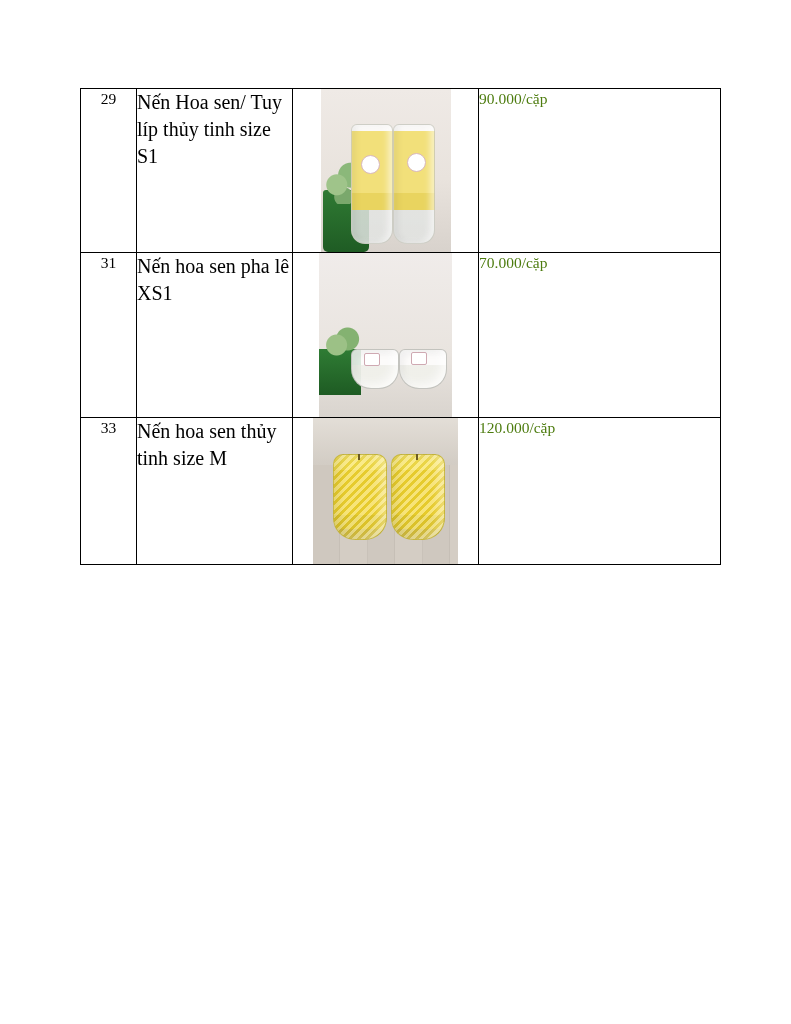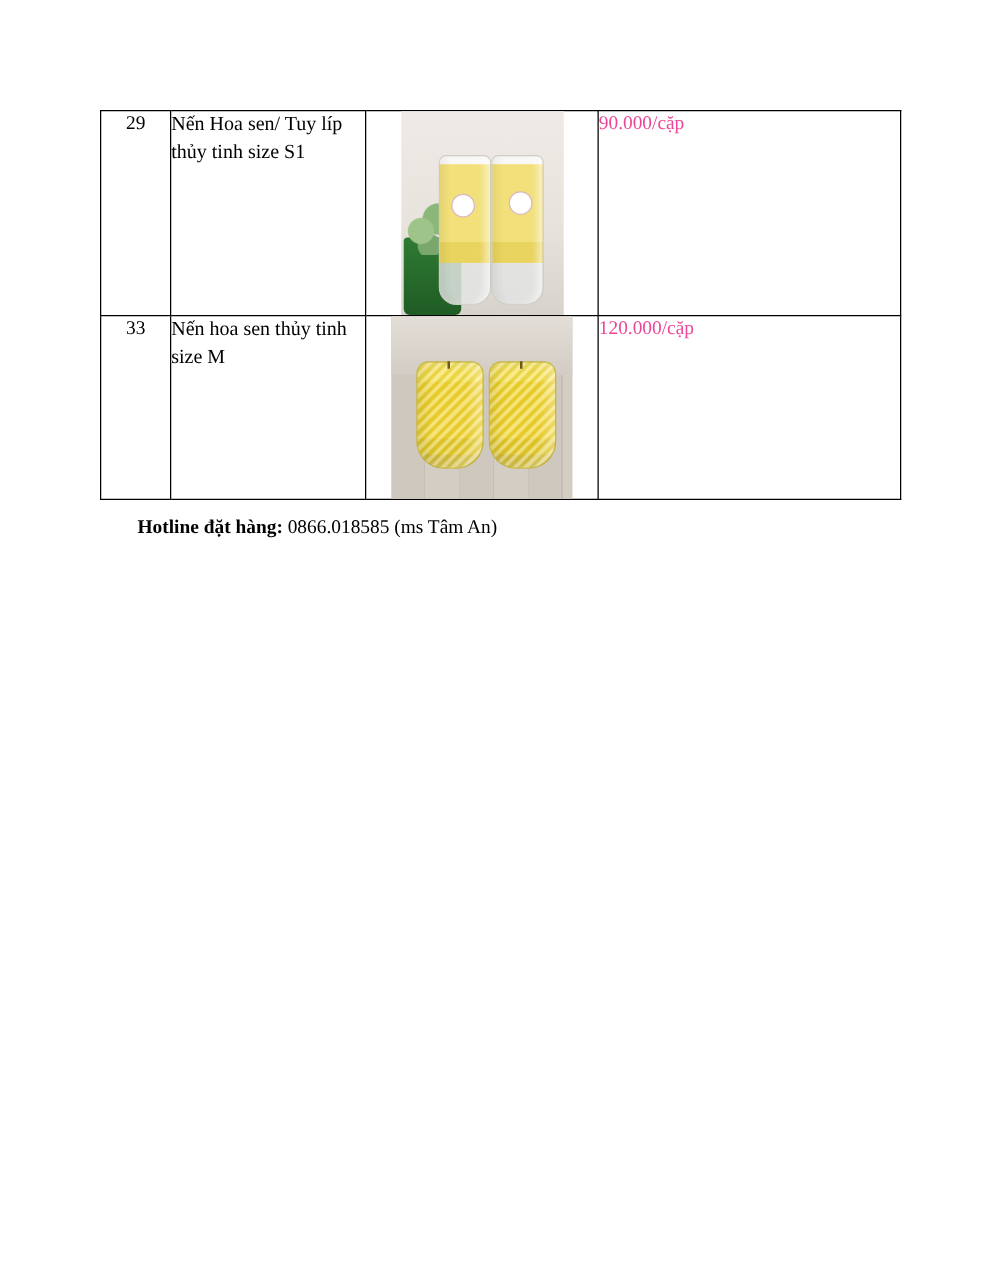--- a/index.html
+++ b/index.html
@@ -35,32 +35,32 @@
   }
   td.col-index {
     width: 55px;
     text-align: center;
     font-size: 15.5px;
     padding-top: 7px;
     line-height: 1.32;
   }
   td.col-name {
     width: 155px;
-    font-size: 16px;
+    font-size: 20px;
     line-height: 1.35;
     padding: 7px 6px 4px 8px;
   }
   td.col-image {
     width: 185px;
     padding: 0;
     text-align: center;
   }
   td.col-price {
     width: 241px;
-    color: #ec4899;
+    color: #4d7c0f;
     font-size: 15.5px;
     padding: 7px 0 0 10px;
     line-height: 1.32;
   }
   .photo {
     display: block;
     margin: 0 auto;
     position: relative;
     overflow: hidden;
   }
@@ -232,37 +232,49 @@
             <div class="candle a"></div>
             <div class="candle b"></div>
             <div class="tag a"></div>
             <div class="tag b"></div>
           </div>
         </td>
         <td class="col-price">90.000/cặp</td>
       </tr>
 
 
+      <tr>
+        <td class="col-index">31</td>
+        <td class="col-name">Nến hoa sen pha lê XS1</td>
+        <td class="col-image">
+          <div class="photo photo-3">
+            <div class="pot"></div>
+            <div class="succ"></div>
+            <div class="lotus a"></div>
+            <div class="lotus b"></div>
+            <div class="tag a"></div>
+            <div class="tag b"></div>
+          </div>
+        </td>
+        <td class="col-price">70.000/cặp</td>
+      </tr>
 
 
       <tr>
         <td class="col-index">33</td>
         <td class="col-name">Nến hoa sen thủy tinh size M</td>
         <td class="col-image">
           <div class="photo photo-wood photo-5">
             <div class="top"></div>
             <div class="cdl a"></div>
             <div class="cdl b"></div>
             <div class="wick a"></div>
             <div class="wick b"></div>
           </div>
         </td>
         <td class="col-price">120.000/cặp</td>
       </tr>
 
     </tbody>
   </table>
 
-  <div class="footer">
-    <b>Hotline đặt hàng:</b><span> 0866.018585 (ms Tâm An)</span>
-  </div>
 
 </div>
 
 </body></html>

